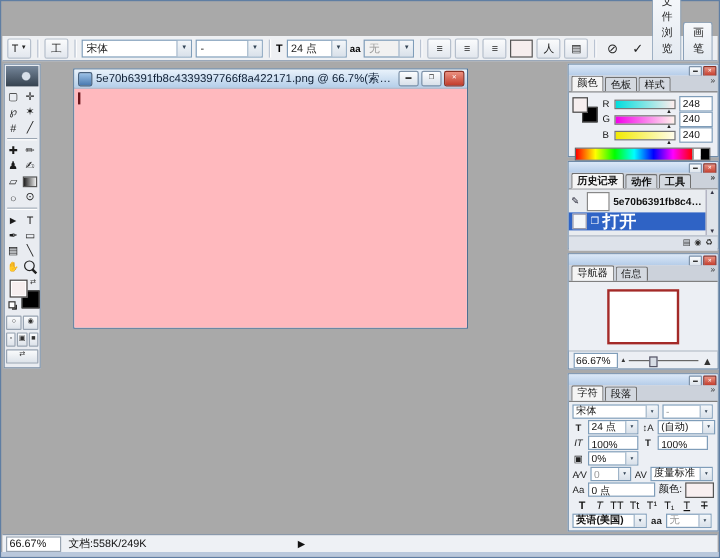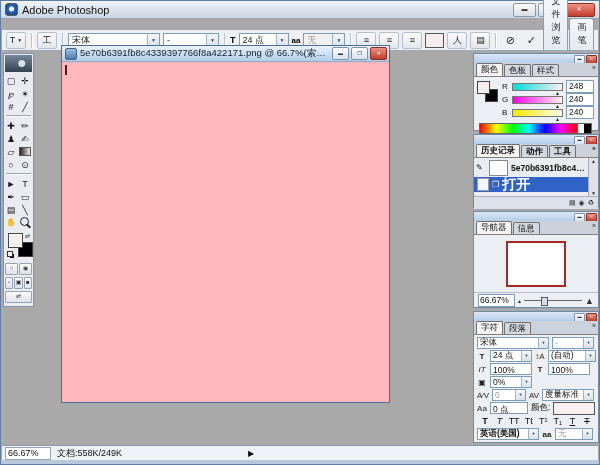--- a/index.html
+++ b/index.html
@@ -74,21 +74,21 @@
   .defic{position:absolute;left:0;bottom:0;width:7px;height:7px;}
   .defic::before{content:"";position:absolute;left:0;top:0;width:4px;height:4px;background:#fff;border:1px solid #333;z-index:2;}
   .defic::after{content:"";position:absolute;right:0;bottom:0;width:4px;height:4px;background:#000;}
   .modes{padding:1px 1px 3px;}
   .mrow{display:flex;justify-content:center;gap:1px;margin-top:2px;}
   .mbtn{width:12px;height:10px;border:1px solid #98a4b2;border-radius:1px;
     background:linear-gradient(#fafbfc,#dde3ea);font-size:6px;line-height:9px;text-align:center;color:#333;}
   .mbtn.wide{width:25px;}
 
   
-  .docwin{position:absolute;left:60px;top:44px;width:329px;height:358px;
+  .docwin{position:absolute;left:60px;top:56px;width:329px;height:217px;
     border:1px solid #4c6f92;background:#fff;box-sizing:border-box;}
   .doctitle{height:16px;background:linear-gradient(#e9f2fb,#b4cee9);
     border-bottom:1px solid #8fa9c4;display:flex;align-items:center;
     padding:0 2px;box-sizing:border-box;}
   .docicon{width:10px;height:10px;margin:0 3px 0 1px;border:1px solid #47617e;border-radius:2px;
     background:linear-gradient(#9cc2e8,#4a7ab0);flex:none;}
   .doctext{font-size:9.5px;color:#102035;white-space:nowrap;overflow:hidden;
     text-overflow:ellipsis;flex:1;}
   .docbtns{display:flex;gap:2px;margin-left:4px;}
   .dbtn{width:15px;height:11px;border:1px solid #7f93a9;border-radius:2px;
@@ -195,29 +195,20 @@
   .szoom{width:42px;height:11px;border:1px solid #98a4b2;background:#fff;
     line-height:11px;padding-left:2px;}
   .sarrow{margin-left:120px;font-size:8px;}
   .framebottom{position:absolute;left:0;right:0;bottom:0;height:4px;background:#b9c8dc;}
 </style>
 </head>
 <body>
 
 <div class="window">
 
-  <div class="titlebar">
-    <span class="appicon"></span>
-    <span class="apptitle">Adobe Photoshop</span>
-    <span class="winbtns">
-      <span class="wbtn">▬</span>
-      <span class="wbtn">▢</span>
-      <span class="wbtn close">✕</span>
-    </span>
-  </div>
 
 
   <div class="optionsbar">
     <span class="obtn">
       <span>T</span>
       <span style="font-size:5px;margin-left:2px;">▼</span>
     </span>
     <span class="osep"></span>
     <span class="obtn">
       <span>工</span>
@@ -486,21 +477,21 @@
           <span class="dd-arr">▼</span>
         </span>
         <span class="cico">AV</span>
         <span class="cdd" style="width:52px;justify-content:space-between;">
           <span class="dd-val">度量标准</span>
           <span class="dd-arr">▼</span>
         </span>
       </div>
       <div class="chrow">
         <span class="cico">Aa</span>
-        <span class="cfld" style="width:38px;">0 点</span>
+        <span class="cfld" style="width:56px;">0 点</span>
         <span>颜色:</span>
         <span class="chswatch" style="background: rgb(248, 239, 240);"></span>
       </div>
       <div class="chrow stbtns">
         <span class="stbtn">T</span>
         <span class="stbtn">T</span>
         <span class="stbtn">TT</span>
         <span class="stbtn">Tt</span>
         <span class="stbtn">T¹</span>
         <span class="stbtn">T₁</span>

